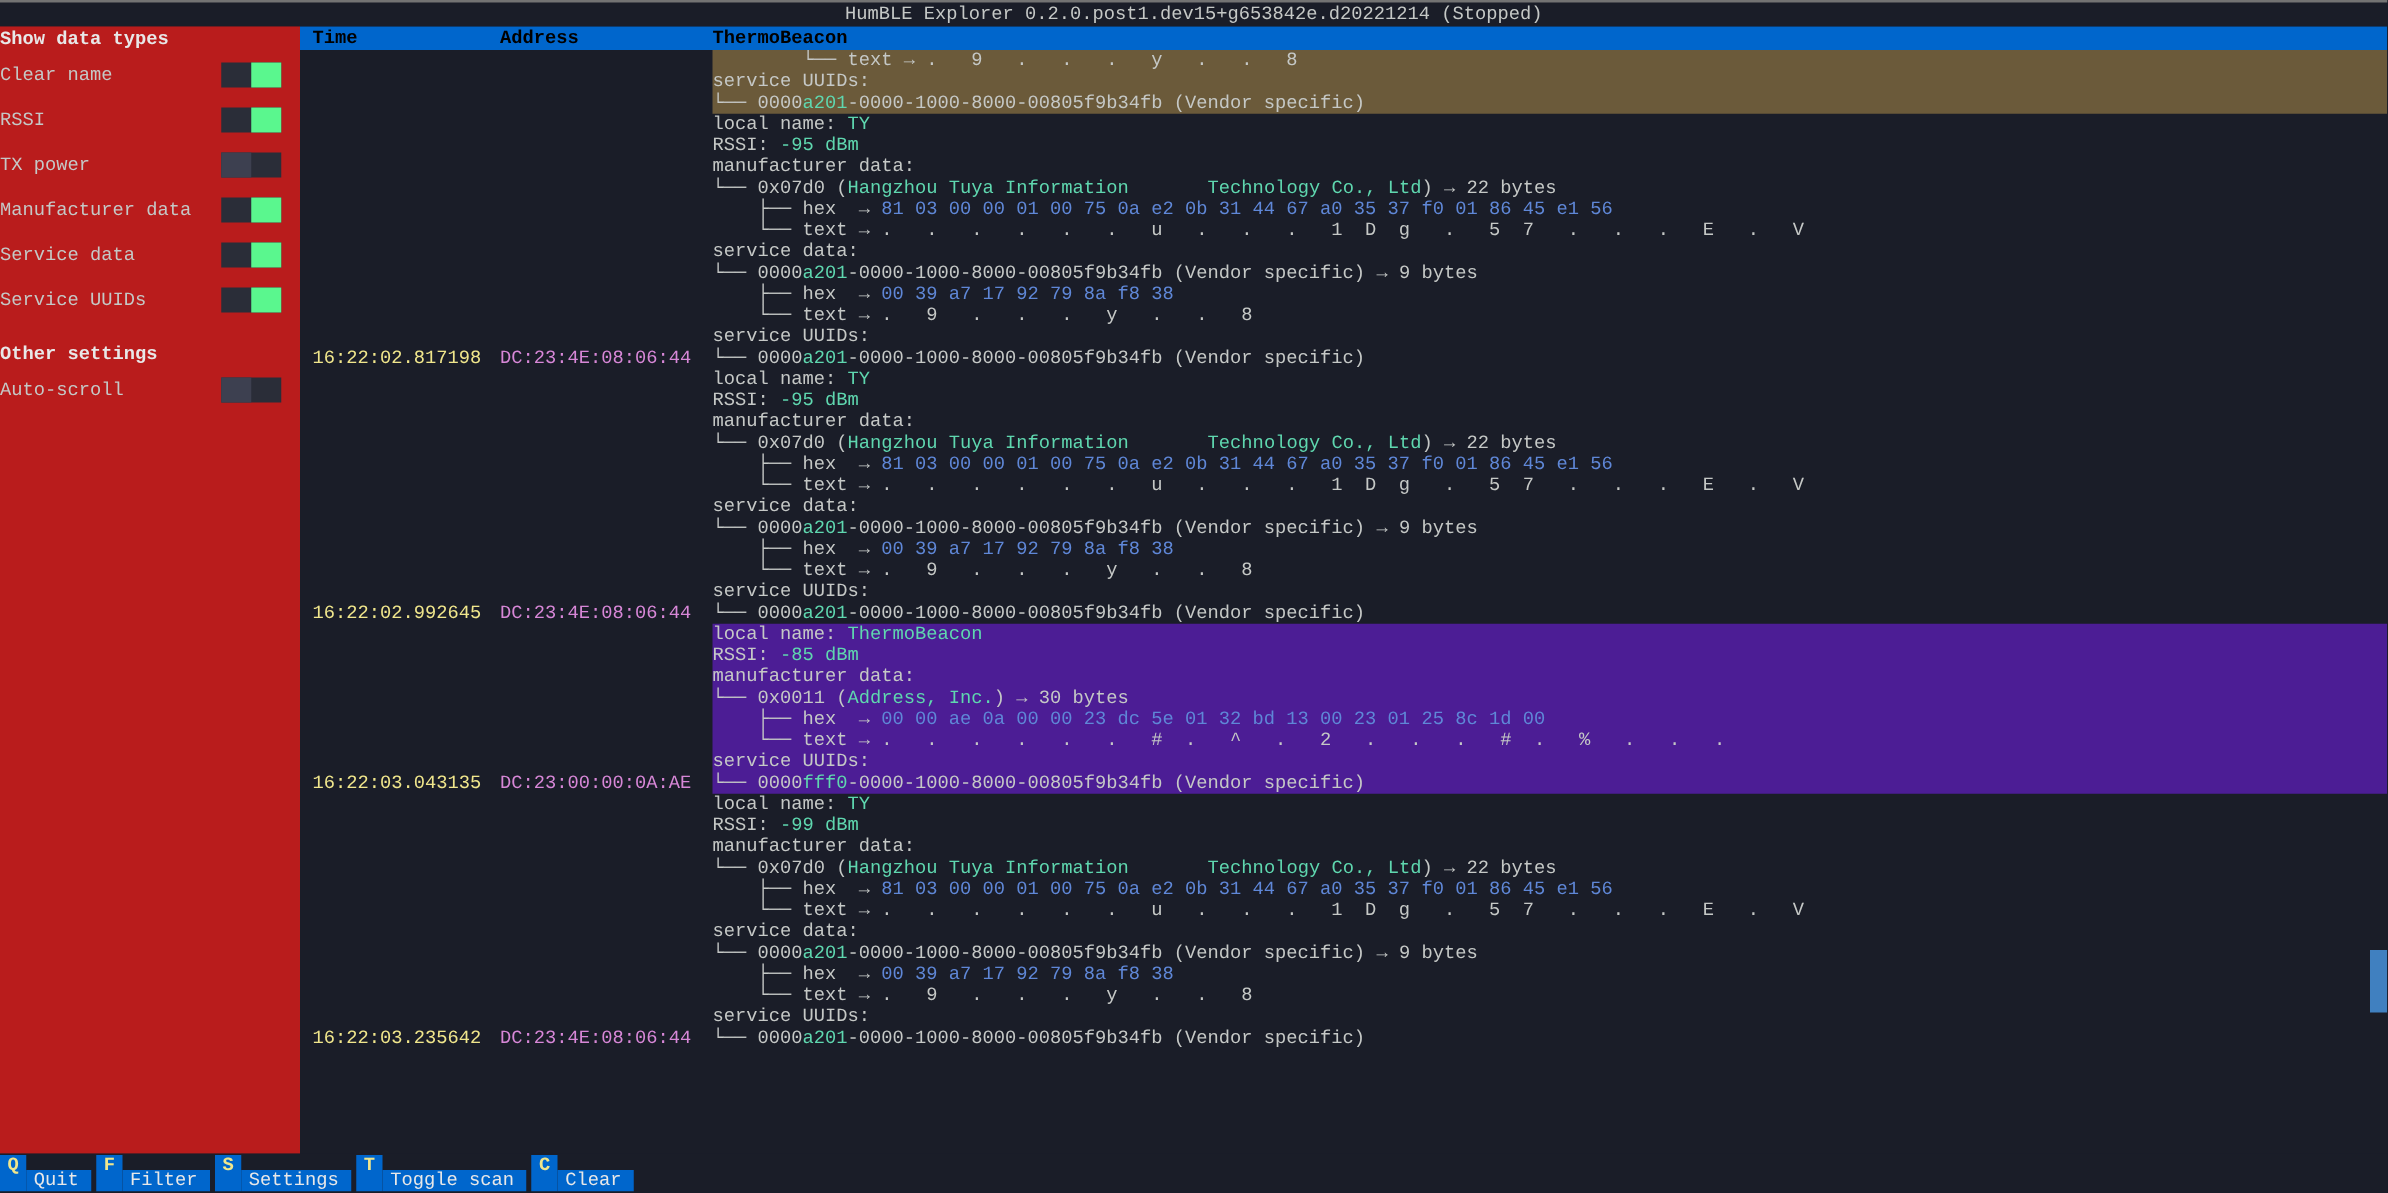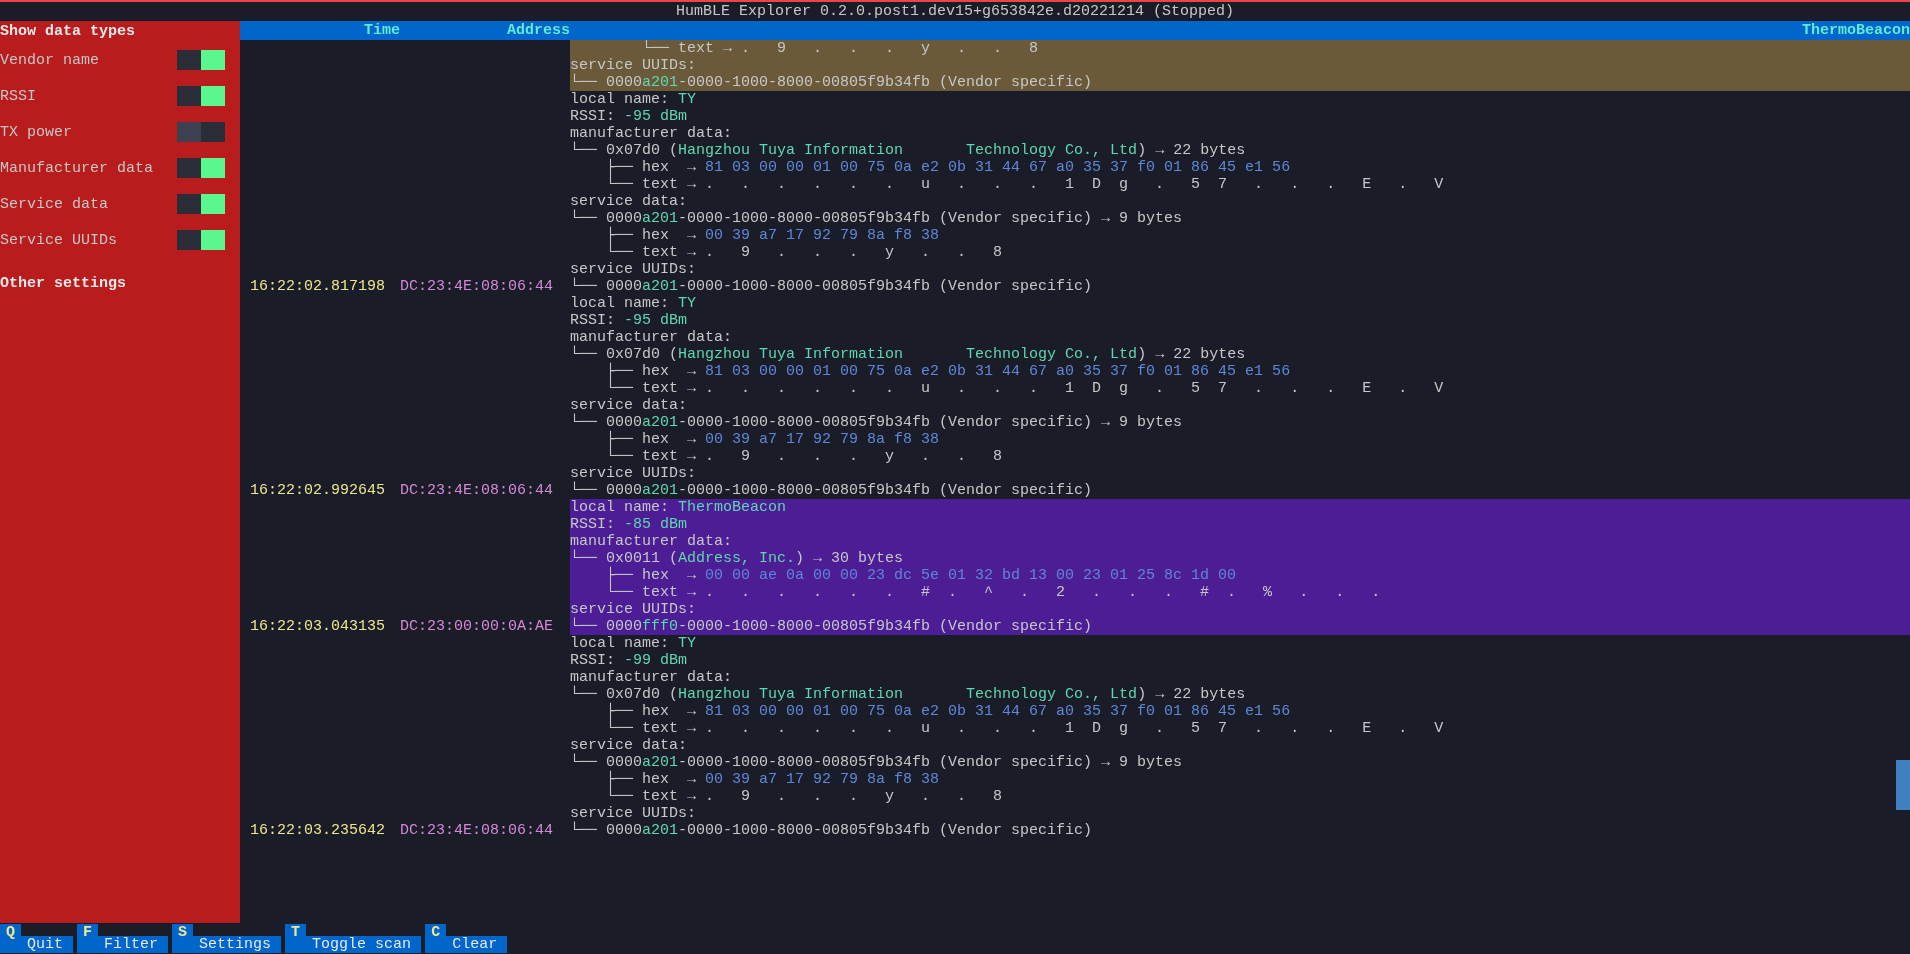--- a/index.html
+++ b/index.html
@@ -13,21 +13,21 @@
   overflow: hidden;
   display: flex;
   flex-direction: column;
 }
 .title-bar {
   background: #1a1d28;
   color: #c5c8c6;
   text-align: center;
   padding: 1px 0;
   font-size: 15px;
-  border-top: 2px solid #ef4444;
+  border-top: 2px solid #737373;
 }
 .main {
   flex: 1;
   display: flex;
   overflow: hidden;
 }
 .sidebar {
   width: 240px;
   background: #b91c1c;
   padding: 0;
@@ -61,25 +61,24 @@
 .toggle-on .toggle-knob { right: 0; background: #5af78e; }
 .toggle-off .toggle-knob { left: 0; background: #3d4050; }
 .content {
   flex: 1;
   display: flex;
   flex-direction: column;
   overflow: hidden;
 }
 .header-row {
   background: #0066cc;
-  color: #5eead4;
+  color: #000000;
   display: flex;
   font-weight: bold;
   padding: 1px 0;
-  text-align: right;
 }
 .col-time { width: 160px; padding-left: 10px; }
 .col-addr { width: 170px; }
 .col-adv { flex: 1; }
 .data-area {
   flex: 1;
   overflow-y: auto;
   position: relative;
 }
 .entry-row {
@@ -126,21 +125,21 @@
 
 <div class="title-bar">
   <span>HumBLE Explorer 0.2.0.post1.dev15+g653842e.d20221214 (Stopped)</span>
 </div>
 
 <div class="main">
   <div class="sidebar">
     <div class="sidebar-title">Show data types</div>
     <div id="sidebar-items">
         <div class="sidebar-row">
-          <span class="sidebar-label">Vendor name</span>
+          <span class="sidebar-label">Clear name</span>
           <div class="toggle toggle-on">
             <div class="toggle-knob"></div>
           </div>
         </div>
         <div class="sidebar-row">
           <span class="sidebar-label">RSSI</span>
           <div class="toggle toggle-on">
             <div class="toggle-knob"></div>
           </div>
         </div>
@@ -163,20 +162,28 @@
           </div>
         </div>
         <div class="sidebar-row">
           <span class="sidebar-label">Service UUIDs</span>
           <div class="toggle toggle-on">
             <div class="toggle-knob"></div>
           </div>
         </div>
       </div>
     <div class="sidebar-title" style="margin-top:15px">Other settings</div>
+    <div id="sidebar-other">
+        <div class="sidebar-row">
+          <span class="sidebar-label">Auto-scroll</span>
+          <div class="toggle toggle-off">
+            <div class="toggle-knob"></div>
+          </div>
+        </div>
+      </div>
   </div>
 
   <div class="content">
     <div class="header-row">
       <div class="col-time">Time</div>
       <div class="col-addr">Address</div>
       <div class="col-adv">ThermoBeacon</div>
     </div>
 
     <div class="data-area">

